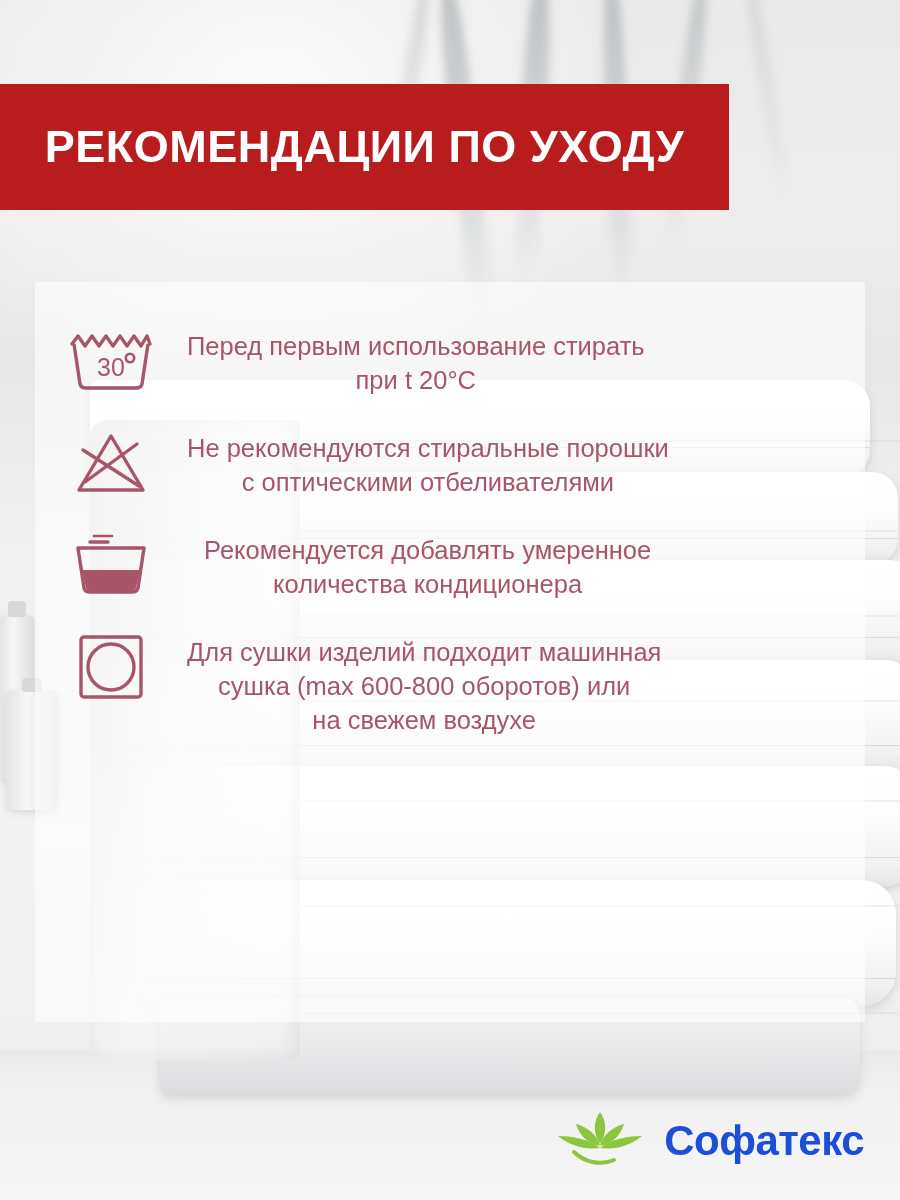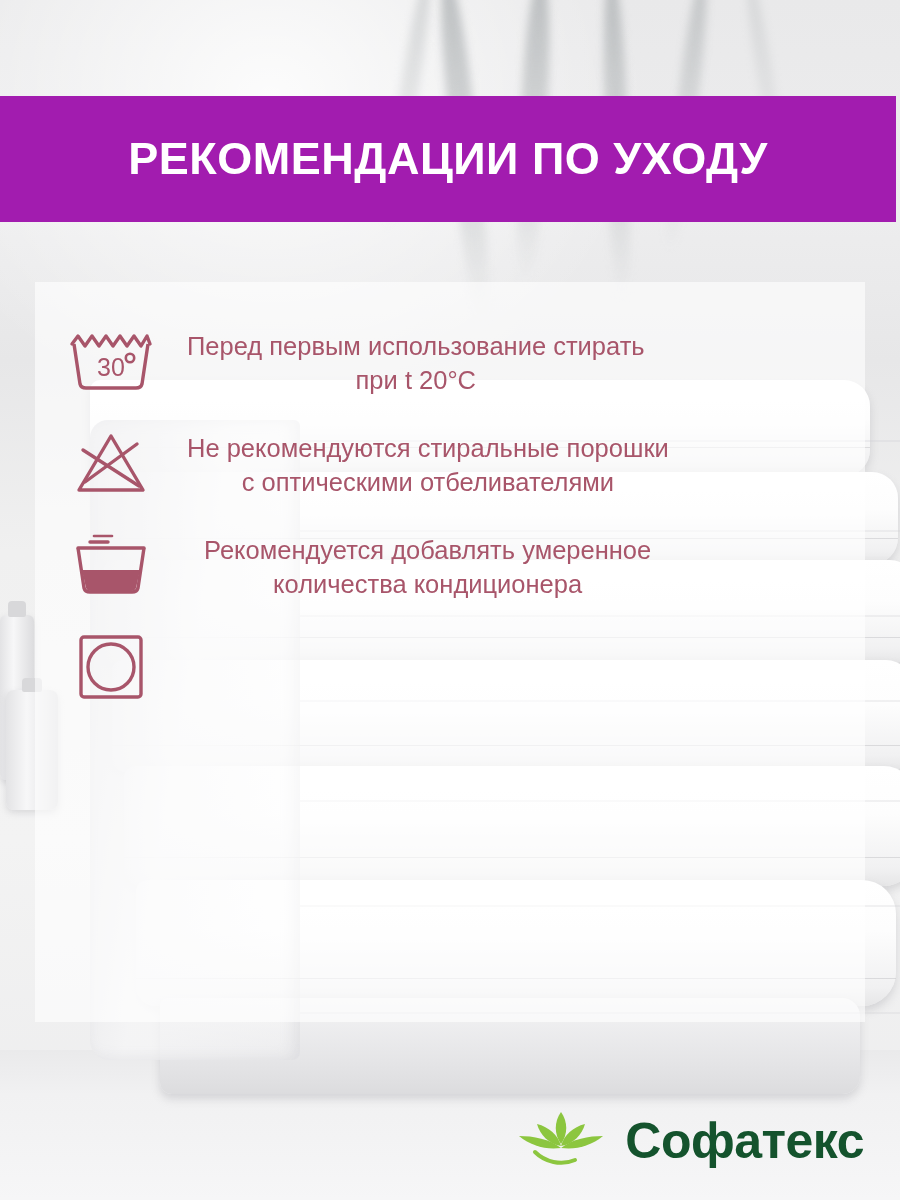--- a/index.html
+++ b/index.html
@@ -94,23 +94,23 @@
 
   
   .table {
     position: absolute; left:0; right:0; bottom:0; height: 150px;
     background: linear-gradient(180deg, #eaeaeb 0%, #f1f1f2 30%, #f6f6f7 100%);
   }
 
   
   .title-band {
     position: absolute;
-    left: 0; top: 96px;
-    width: 896px; height: 126px;
-    background: #a21caf;
+    left: 0; top: 84px;
+    width: 729px; height: 126px;
+    background: #b91c1c;
     display: flex; align-items: center; justify-content: center;
   }
   .title-band h1 {
     color: #ffffff;
     font-size: 45px;
     letter-spacing: 0.5px;
     font-weight: 700;
     text-transform: uppercase;
     white-space: nowrap;
   }
@@ -159,23 +159,23 @@
   .row.r6 { margin-top: 32px; }
 
   
   .logo {
     position: absolute;
     right: 36px; bottom: 26px;
     display: flex; align-items: center; gap: 16px;
   }
   .logo-text {
     font-family: "Liberation Sans", sans-serif;
-    font-size: 50px;
+    font-size: 42px;
     font-weight: 700;
-    color: #14532d;
+    color: #1d4ed8;
     letter-spacing: -0.5px;
   }
 </style>
 </head>
 <body>
 
 <div id="poster">
 
   <div class="bg">
     <div class="stems">
@@ -279,20 +279,23 @@
 количества кондиционера</div>
     </div>
 
     <div class="row r5">
       <div class="icon-cell">
         <svg width="70" height="70" viewBox="0 0 70 70" fill="none" stroke="#a8556a" stroke-width="3.4">
           <rect x="5" y="5" width="60" height="60" rx="3" stroke-linejoin="round"></rect>
           <circle cx="35" cy="35" r="23"></circle>
         </svg>
       </div>
+      <div class="row-text">Для сушки изделий подходит машинная
+сушка (max 600-800 оборотов) или
+на свежем воздухе</div>
     </div>
 
 
   </div>
 
   <div class="logo">
     <span>
       <svg width="96" height="62" viewBox="0 0 96 62" fill="none">
         <path d="M48 4 C41 14 41 26 48 36 C55 26 55 14 48 4 Z" fill="#8cc63f"></path>
         <path d="M48 38 C36 36 27 27 24 16 C36 19 45 27 48 38 Z" fill="#8cc63f"></path>

